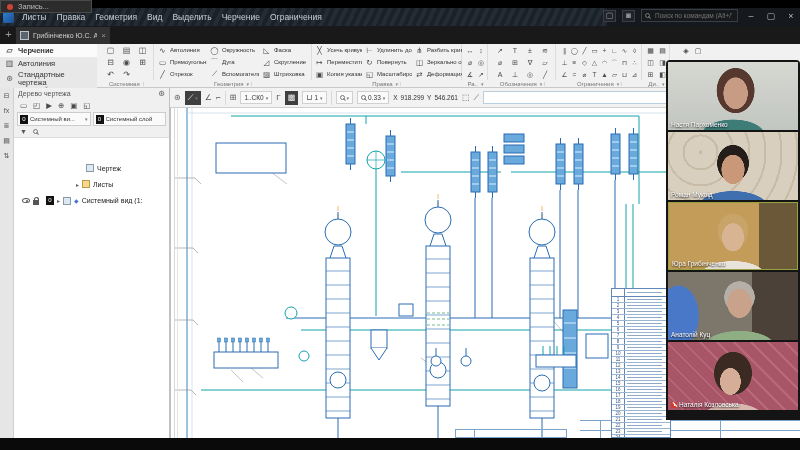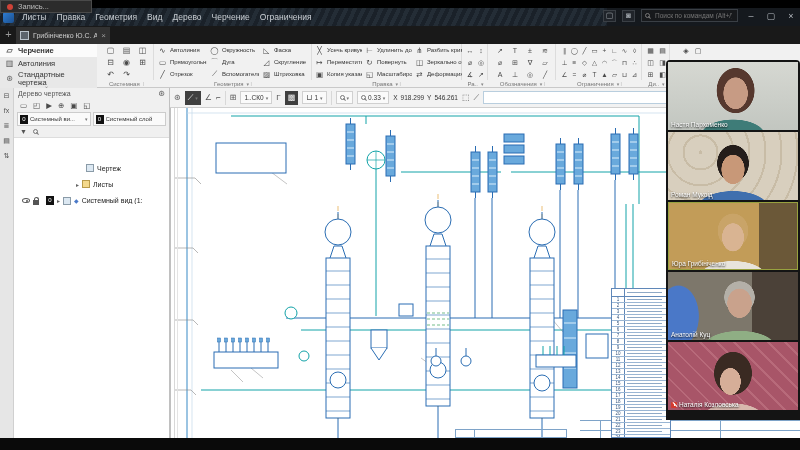--- a/index.html
+++ b/index.html
@@ -151,21 +151,21 @@
 
   <div class="abs titlebar">
     <div class="stripes"></div>
   </div>
   <div class="abs appicon"></div>
   <div class="abs menubar">
     <span>Листы</span>
       <span>Правка</span>
       <span>Геометрия</span>
       <span>Вид</span>
-      <span>Дерево</span>
+      <span>Выделить</span>
       <span>Черчение</span>
       <span>Ограничения</span>
   </div>
   <div class="abs winicons">
     <span class="tinybtn">▢</span>
     <span class="tinybtn">◙</span>
     <div class="searchbox">
       <span class="mag"></span>
       <input placeholder="Поиск по командам (Alt+/)" style="">
     </div>

